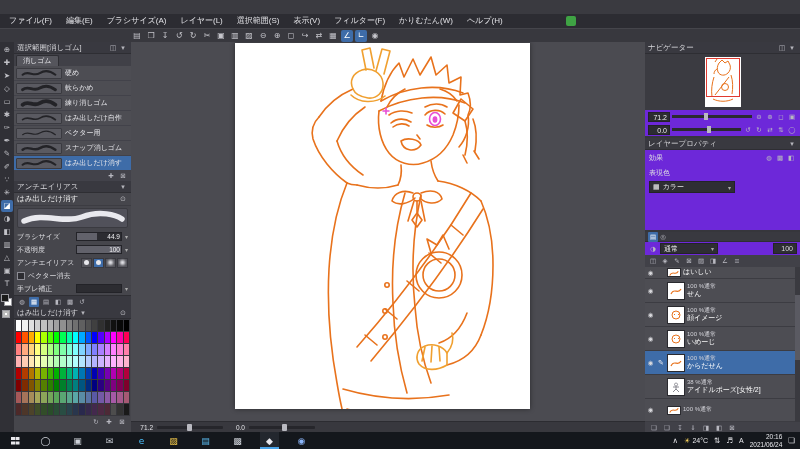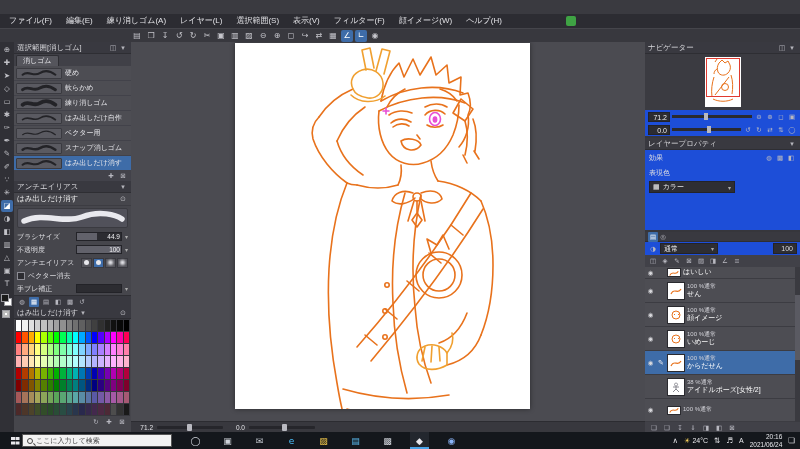--- a/index.html
+++ b/index.html
@@ -66,21 +66,21 @@
 .canvasarea{position:absolute;left:131px;top:42px;width:514px;height:390px;background:#4b4b51;display:flex;flex-direction:column}
 .doctabs{height:12px;background:#38383e;display:flex;align-items:flex-end;padding-left:2px;flex:none}
 .doctab{background:#5a5a61;border-radius:2px 2px 0 0;padding:0 8px;height:11px;line-height:11px;font-size:7.5px;color:#f0f0f4}
 .viewport{flex:1;position:relative;overflow:hidden}
 .page{position:absolute;left:104px;top:1px;width:295px;height:366px;background:#fff;box-shadow:0 0 5px rgba(0,0,0,.45);overflow:hidden}
 .docstatus{height:11px;background:#38383e;border-top:1px solid #2c2c31;display:flex;align-items:center;gap:4px;padding-left:4px;flex:none;font-size:6.5px}
 .st-val{min-width:18px;text-align:right;color:#e4e4e8}
 .st-slider{position:relative;width:66px;height:3px;background:#26262b;border-radius:1px}
 .st-thumb{position:absolute;top:-2px;width:5px;height:7px;background:#b9b9c0;border-radius:1px}
 
-.rightpanel{position:absolute;left:645px;top:42px;width:155px;height:390px;background:#1d4ed8;display:flex;flex-direction:column;font-size:7.5px}
+.rightpanel{position:absolute;left:645px;top:42px;width:155px;height:390px;background:#6d28d9;display:flex;flex-direction:column;font-size:7.5px}
 .panel{flex:none;display:flex;flex-direction:column;border-bottom:2px solid #36363c}
 .nav-thumb{height:56px;background:#3b3b41;display:flex;align-items:center;justify-content:center;flex:none}
 .nav-page{position:relative;width:36px;height:50px;background:#fff}
 .nav-rect{position:absolute;left:1px;top:1px;right:1px;height:78%;border:1px solid #e03a30}
 .nav-row{height:13px;display:flex;align-items:center;gap:2px;padding:0 3px;flex:none}
 .nav-val{width:22px;text-align:right;font-size:7px;color:#eee;background:#2c2c31;border:1px solid #232328;height:10px;line-height:9px;padding-right:2px;flex:none}
 .nav-slider{position:relative;flex:1;height:3px;background:#2a2a2f}
 .nav-dot{position:absolute;top:-2px;width:4px;height:7px;background:#b9b9c0}
 .nav-icos{display:flex;gap:1px}
 .lp-row{height:15px;display:flex;align-items:center;padding:0 4px;gap:2px;flex:none}
@@ -126,26 +126,26 @@
 </head>
 <body>
 
 <div id="app">
 
 
   <nav class="menubar">
     <div class="menu-items" id="menuitems">
         <span class="menu-item">ファイル(F)</span>
         <span class="menu-item">編集(E)</span>
-        <span class="menu-item">練り消しゴム(A)</span>
+        <span class="menu-item">ブラシサイズ(A)</span>
         <span class="menu-item">レイヤー(L)</span>
         <span class="menu-item">選択範囲(S)</span>
         <span class="menu-item">表示(V)</span>
         <span class="menu-item">フィルター(F)</span>
-        <span class="menu-item">顔イメージ(W)</span>
+        <span class="menu-item">かりむたん(W)</span>
         <span class="menu-item">ヘルプ(H)</span>
       </div>
     <span class="cs-green"></span>
   </nav>
 
   <div class="commandbar" id="cmdbar">
       <span class="cmd ico">▤</span>
       <span class="cmd ico">❒</span>
       <span class="cmd ico">↧</span>
       <span class="cmd ico">↺</span>
@@ -768,24 +768,20 @@
           <span class="mini-ico ico">◧</span>
           <span class="mini-ico ico">⊠</span>
         </div>
     </section>
   </div>
 
   <div class="taskbar">
     <span class="start">
         <i></i>
       </span>
-    <div class="tsearch">
-      <span class="mag"></span>
-      <input type="text" placeholder="ここに入力して検索" style="">
-    </div>
     <div class="taskapps" id="taskapps">
         <span class="tapp ico" style="color: rgb(207, 211, 218);">◯</span>
         <span class="tapp ico" style="color: rgb(207, 211, 218);">▣</span>
         <span class="tapp ico" style="color: rgb(207, 211, 218);">✉</span>
         <span class="tapp ico" style="color: rgb(76, 194, 255);">e</span>
         <span class="tapp ico" style="color: rgb(243, 201, 74);">▨</span>
         <span class="tapp ico" style="color: rgb(88, 182, 232);">▤</span>
         <span class="tapp ico" style="color: rgb(207, 211, 218);">▩</span>
         <span class="tapp active ico" style="color: rgb(232, 232, 238);">◆</span>
         <span class="tapp ico" style="color: rgb(138, 180, 248);">◉</span>

